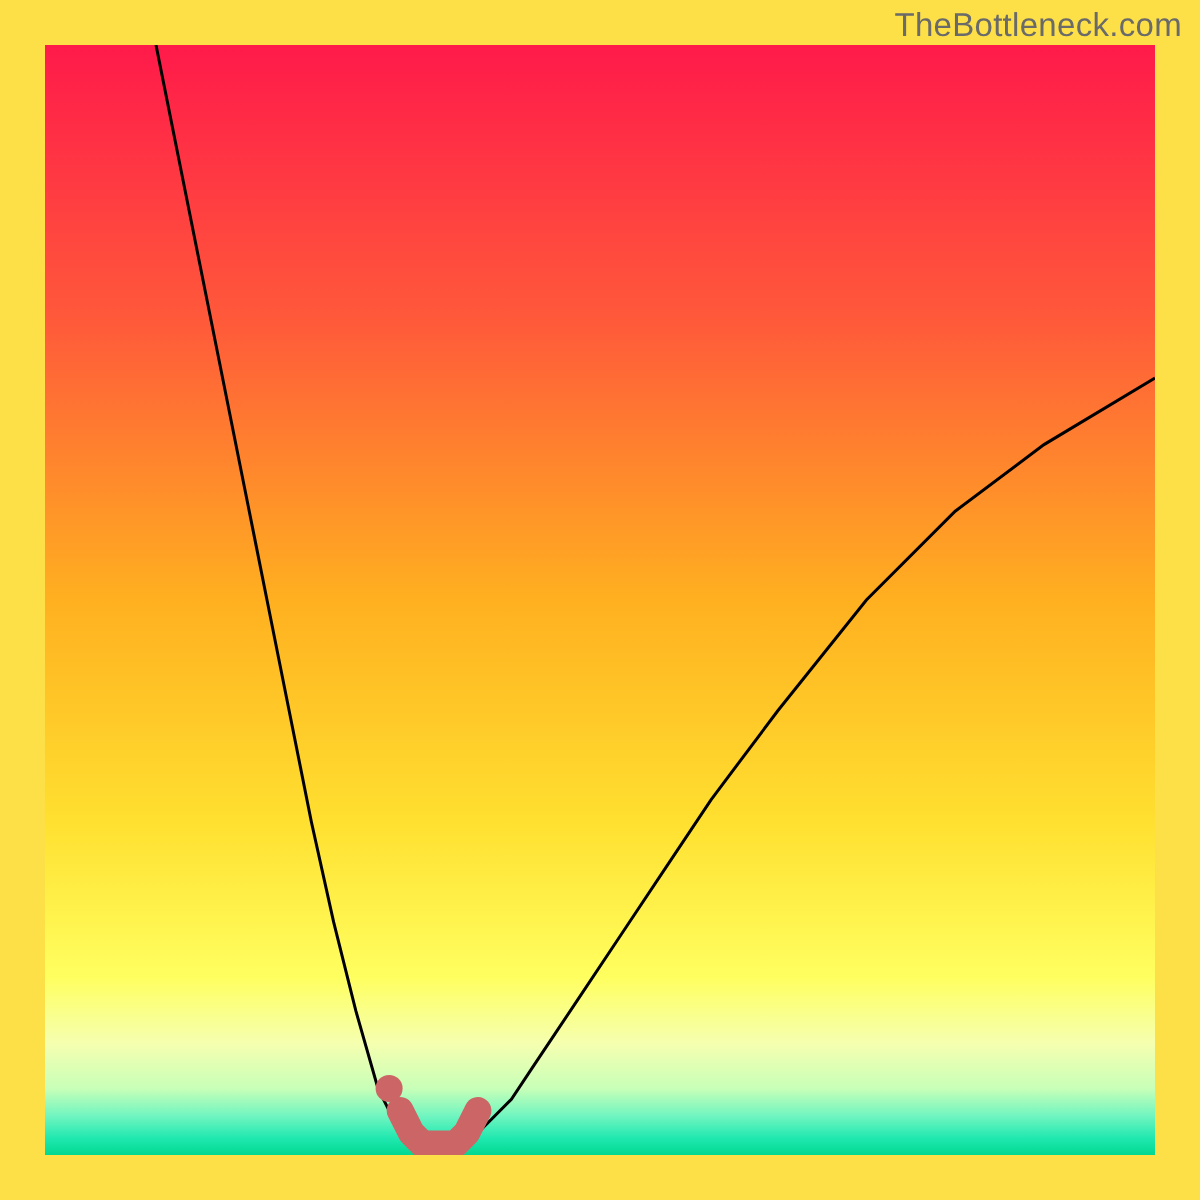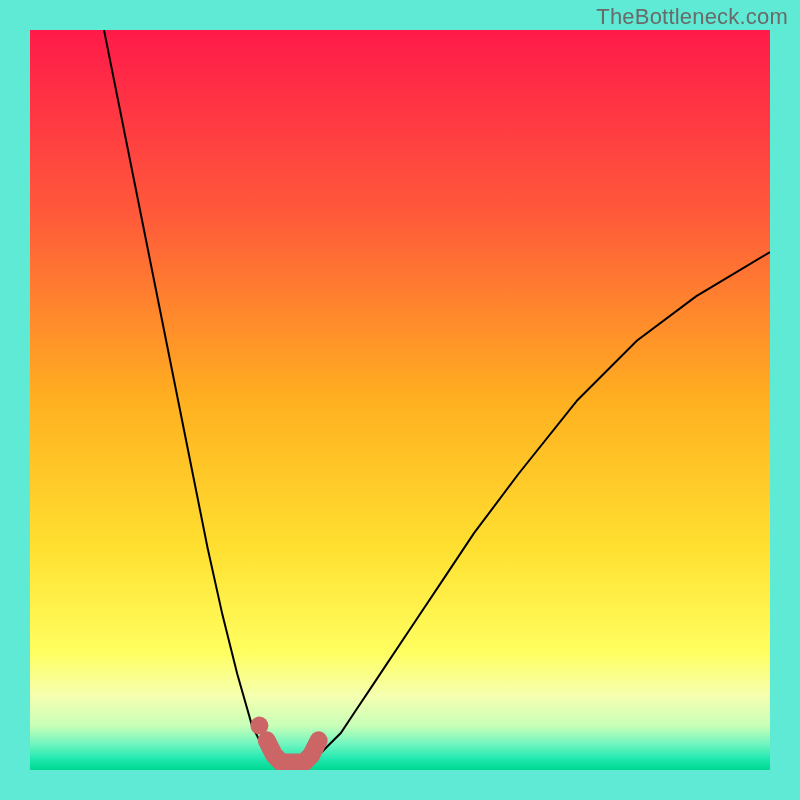--- a/index.html
+++ b/index.html
@@ -7,21 +7,21 @@
     padding: 0;
     width: 800px;
     height: 800px;
     background: #000;
     font-family: Arial, Helvetica, sans-serif;
     overflow: hidden;
   }
   .frame {
     position: absolute;
     inset: 0;
-    background: #5eead4;
+    background: #fde047;
     text-align: right;
   }
   .watermark {
     position: absolute;
     top: 4px;
     right: 12px;
     color: #6a6a6a;
     font-size: 22px;
     font-weight: 400;
     letter-spacing: 0.2px;

